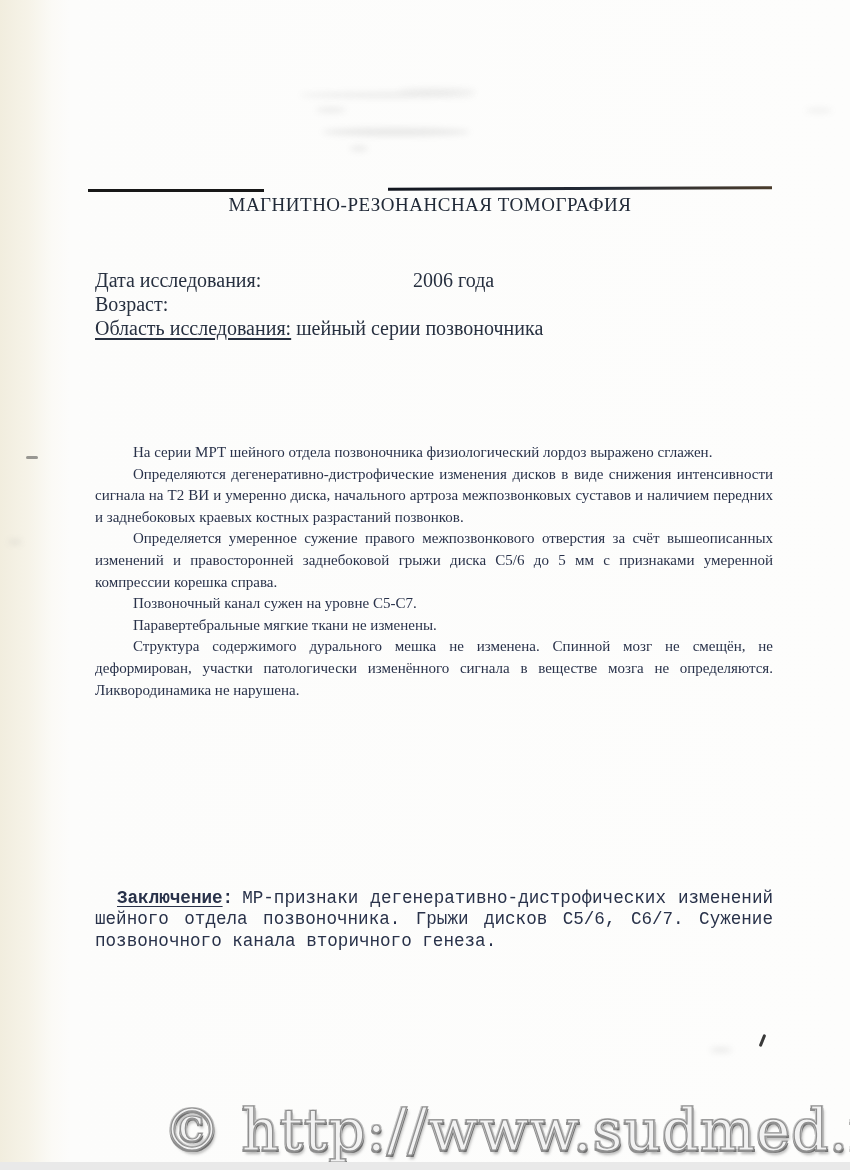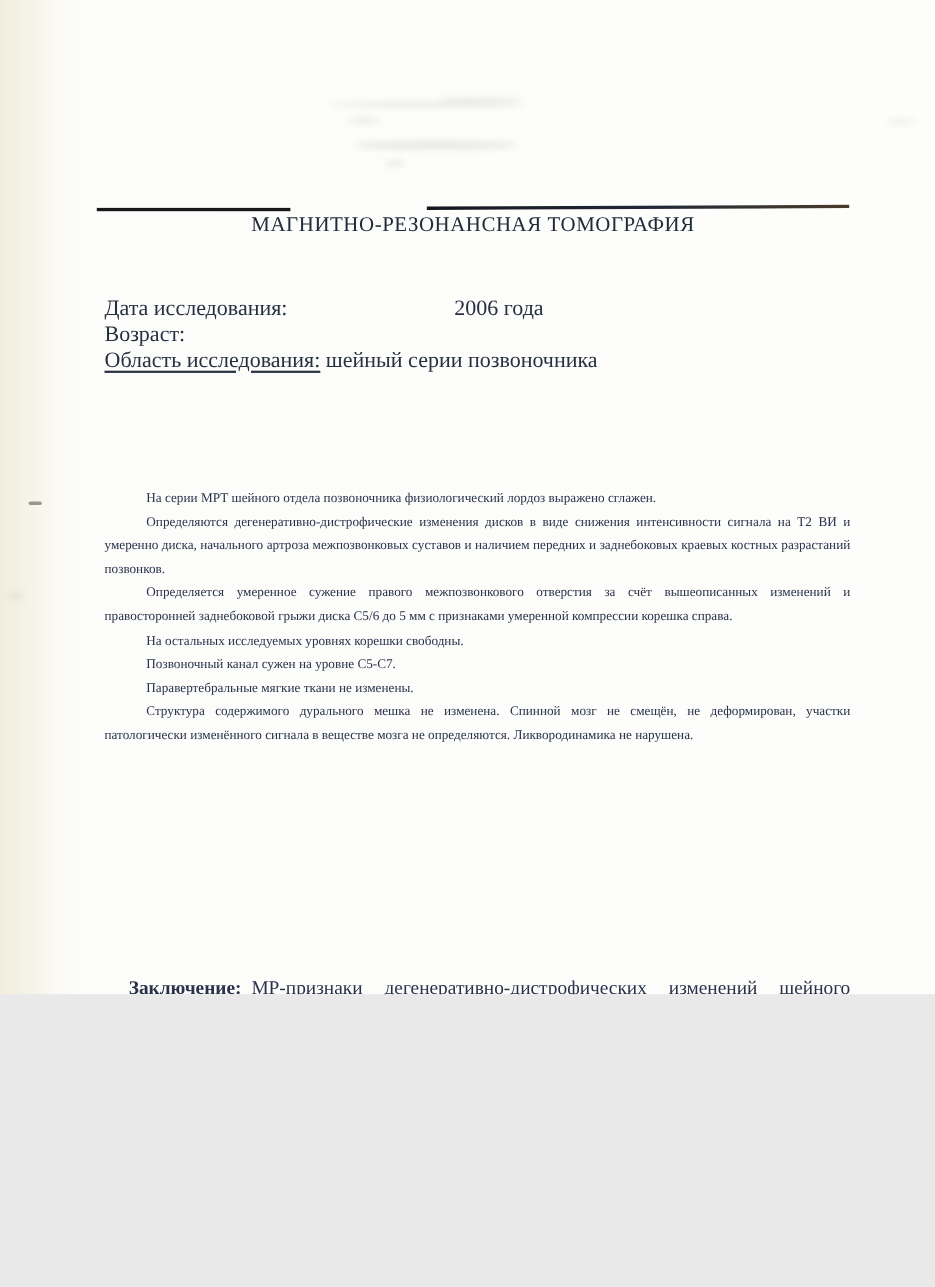--- a/index.html
+++ b/index.html
@@ -1,18 +1,18 @@
 <!DOCTYPE html>
 <html lang="ru"><head>
 <meta charset="utf-8">
 <style>
   html,body{margin:0;padding:0;background:#e9e9e9;}
   .page{
     position:relative;
-    width:850px;height:904px;
+    width:850px;height:1162px;
     margin:0 auto;
     background:
       linear-gradient(to right,#f1edde 0px,#f6f3e8 28px,#fbfaf6 52px,#fcfcfb 70px,#fdfdfc 100%);
     overflow:hidden;
     font-family:"Liberation Serif","DejaVu Serif",serif;
     color:#2a3342;
   }
   
   .smudge{position:absolute;background:#8d8d8d;filter:blur(3px);border-radius:50%;}
   .speck{position:absolute;background:#3a3a3a;}
@@ -28,29 +28,29 @@
   }
   
   .meta{position:absolute;left:95px;top:268px;width:680px;font-size:20px;line-height:24px;color:#273040;}
   .meta-row{white-space:nowrap;}
   .meta-label{display:inline-block;}
   .meta-label.w-fixed{min-width:318px;}
   .meta-label.u{text-decoration:underline;text-underline-offset:3px;text-decoration-thickness:1.5px;}
   
   .body-text{
     position:absolute;left:95px;top:442px;width:678px;
-    font-size:12px;line-height:21.6px;
+    font-size:15px;line-height:21.6px;
     text-align:justify;color:#29324a;
   }
   .body-text p{margin:0;text-indent:38px;}
   
   .conclusion{
     position:absolute;left:95px;top:888px;width:678px;
     font-size:17.6px;line-height:21.4px;text-align:justify;color:#29324a;
-    text-indent:22px;margin:0;
+    text-indent:22px;margin:0;font-family:Liberation Mono, monospace;
   }
   .c-label{font-weight:bold;text-decoration:underline;text-underline-offset:3px;}
   .c-colon{font-weight:bold;}
   .c-gap{display:inline-block;width:9px;}
   
   .watermark{
     position:absolute;left:163px;top:1096px;width:690px;
     font-family:"DejaVu Serif","Liberation Serif",serif;
     font-size:58px;letter-spacing:1px;white-space:nowrap;
     color:#f2f2f2;
@@ -93,21 +93,20 @@
     <div class="meta-row">
       <span class="meta-label u">Область исследования:</span>
       <span>шейный серии позвоночника</span>
     </div>
   </div>
 
   <div class="body-text">
     <p>На серии МРТ шейного отдела позвоночника физиологический лордоз выражено сглажен.</p>
     <p>Определяются дегенеративно-дистрофические изменения дисков в виде снижения интенсивности сигнала на Т2 ВИ и умеренно диска, начального артроза межпозвонковых суставов и наличием передних и заднебоковых краевых костных разрастаний позвонков.</p>
     <p>Определяется умеренное сужение правого межпозвонкового отверстия за счёт вышеописанных изменений и правосторонней заднебоковой грыжи диска С5/6 до 5 мм с признаками умеренной компрессии корешка справа.</p>
-    <p>На остальных исследуемых уровнях корешки свободны.</p>
     <p>Позвоночный канал сужен на уровне С5-С7.</p>
     <p>Паравертебральные мягкие ткани не изменены.</p>
     <p>Структура содержимого дурального мешка не изменена. Спинной мозг не смещён, не деформирован, участки патологически изменённого сигнала в веществе мозга не определяются. Ликвородинамика не нарушена.</p>
   </div>
 
   <p class="conclusion"><span class="c-label">Заключение</span><span class="c-colon">:</span><span class="c-gap"></span><span>МР-признаки дегенеративно-дистрофических изменений шейного отдела позвоночника. Грыжи дисков С5/6, С6/7. Сужение позвоночного канала вторичного генеза.</span></p>
 
   <div class="watermark">© http://www.sudmed.ru</div>
 
 </div>

